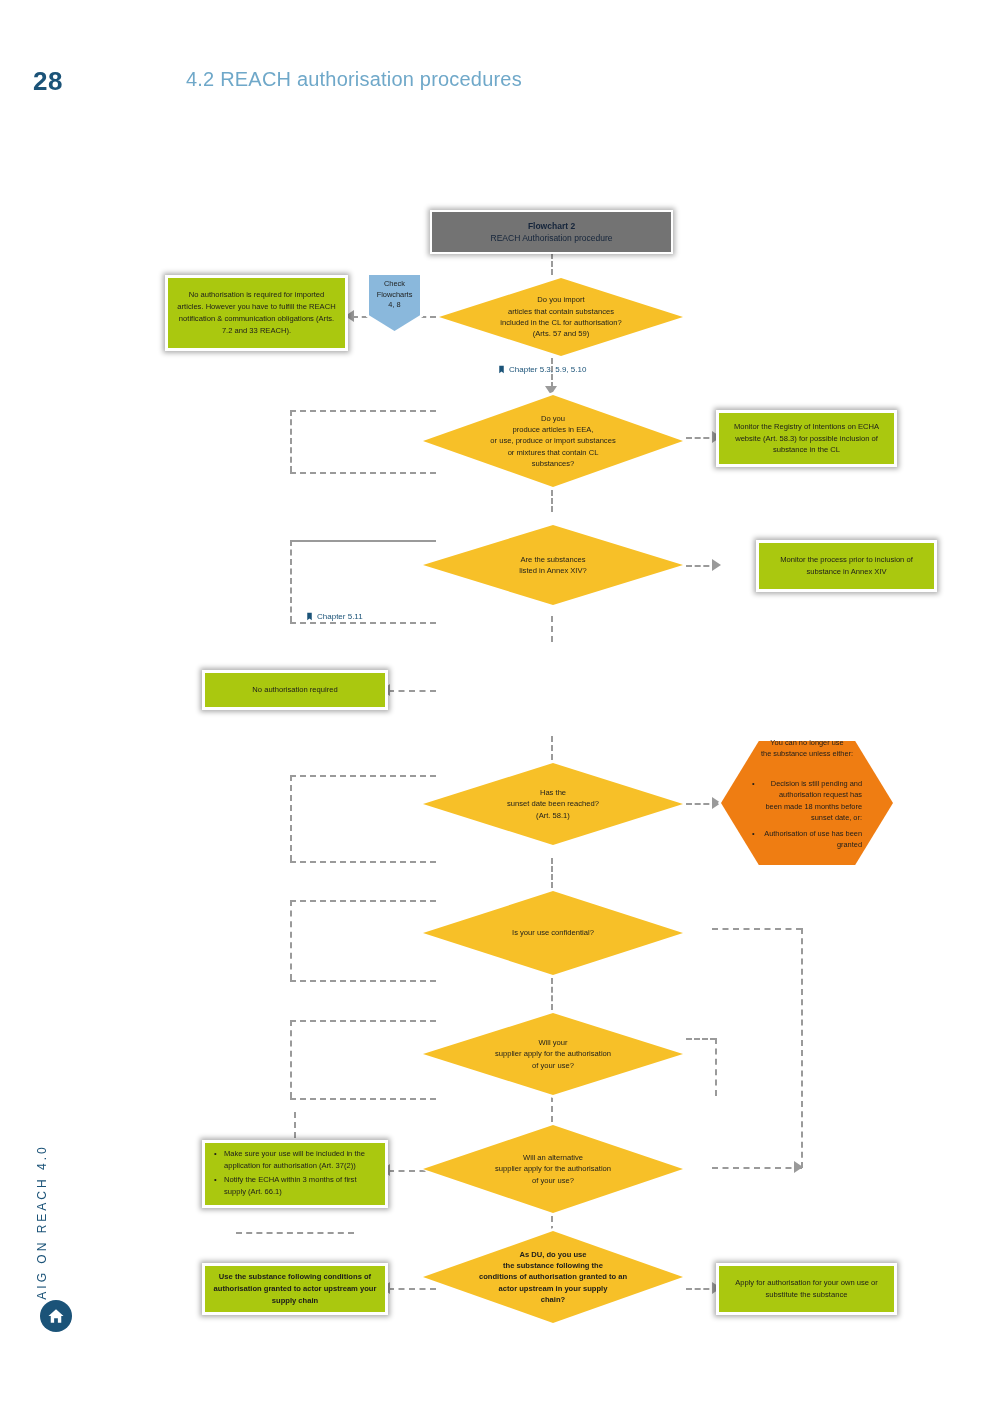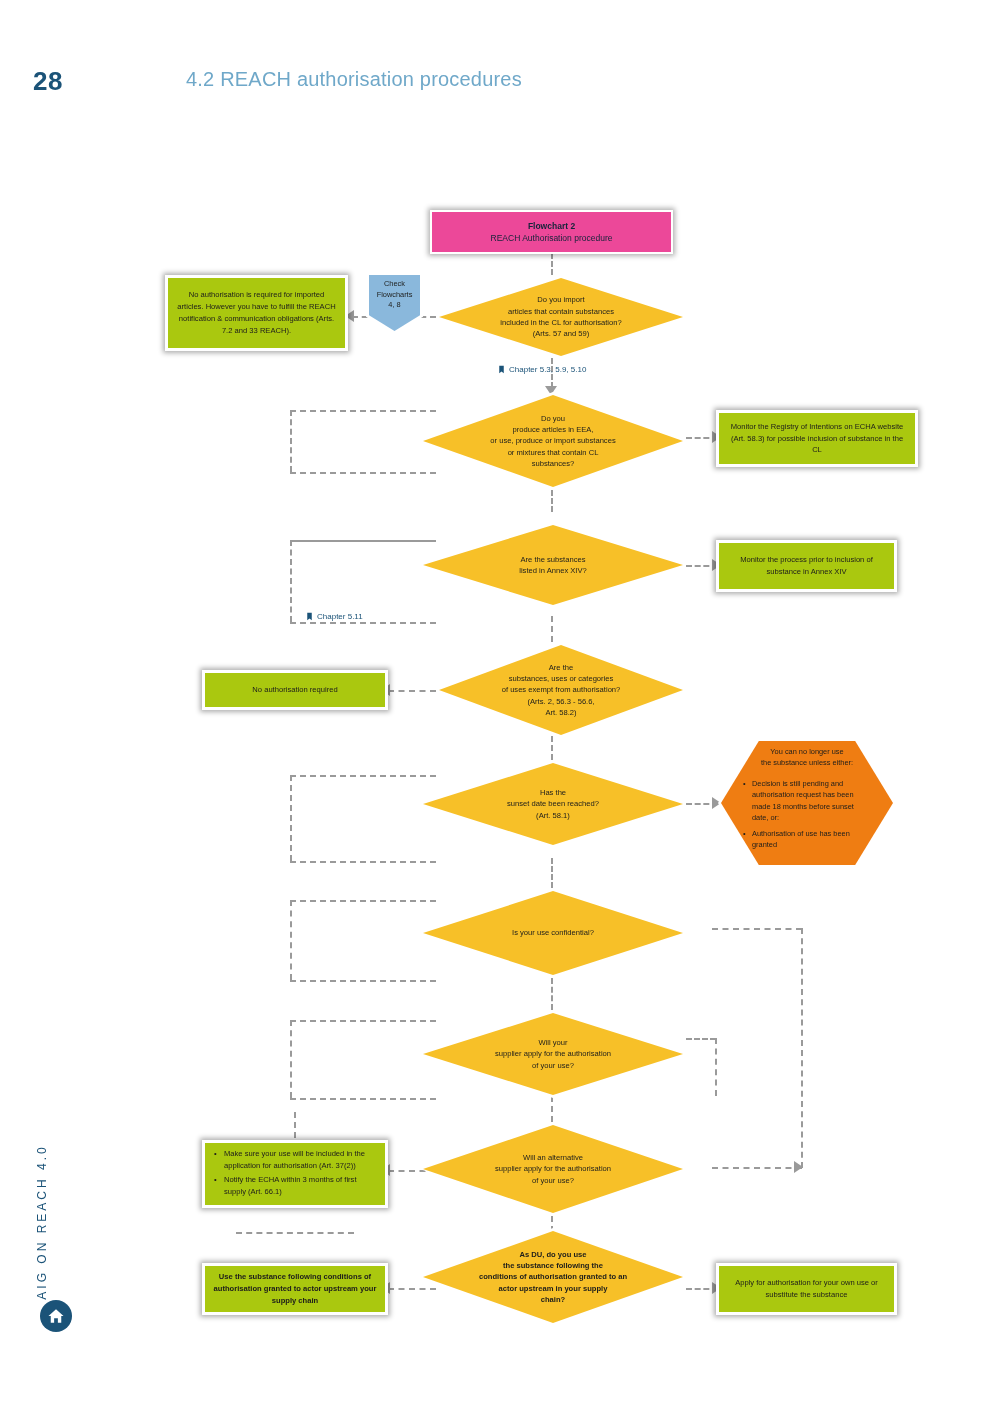--- a/index.html
+++ b/index.html
@@ -42,21 +42,21 @@
   }
   .home-btn svg{display:block;}
 
   
   .canvas{position:absolute;left:0;top:0;width:992px;height:1403px;}
 
   
   .shp{position:absolute;box-sizing:border-box;}
 
   .title-box{
-    background:#ec4899;
+    background:#737373;
     border:2px solid #ffffff;
     box-shadow:0 0 5px 2px rgba(0,0,0,0.30);
     display:flex;flex-direction:column;align-items:center;justify-content:center;
     text-align:center;
     font-size:8.5px;line-height:1.45;color:#14243a;
     padding:4px 6px;
   }
   .title-box .t1{font-weight:700;}
 
   .green-box{
@@ -108,21 +108,21 @@
     background:#ef7d12;
     clip-path:polygon(22% 0,78% 0,100% 50%,78% 100%,22% 100%,0 50%);
   }
   .hex-wrap .hex-txt{
     position:absolute;inset:0;
     display:flex;flex-direction:column;justify-content:center;
     font-size:7.4px;line-height:1.5;color:#1d1d1b;
     padding:6px 20px;
   }
   .hex-txt .hx-head{text-align:center;margin-bottom:5px;}
-  .hex-txt ul{margin:5px;padding:0;list-style:none;text-align:left;}
+  .hex-txt ul{margin:14px;padding:0;list-style:none;text-align:right;}
   .hex-txt li{position:relative;padding-left:9px;margin-bottom:5px;}
   .hex-txt li:before{content:"\2022";position:absolute;left:0;top:0;}
 
   
   .pent-wrap{position:absolute;}
   .pent-wrap .pent-bdr{
     position:absolute;inset:0;background:#ffffff;
     clip-path:polygon(0 0,100% 0,100% 72%,50% 100%,0 72%);
     filter:drop-shadow(0 0 4px rgba(0,0,0,0.5));
   }
@@ -286,55 +286,46 @@
   <div class="dia-wrap" style="left:420px;top:392px;width:266px;height:98px;">
     <div class="dia-bdr"></div>
     <div class="dia-fill"></div>
     <div class="dia-txt" style="white-space:pre-line;padding:0 9%;">Do you
 produce articles in EEA,
 or use, produce or import substances
 or mixtures that contain CL
 substances?</div>
   </div>
 
-  <div class="shp green-box" style="left:716px;top:410px;width:202px;height:57px;">
+  <div class="shp green-box" style="left:716px;top:410px;width:181px;height:57px;">
     <span>Monitor the Registry of Intentions on ECHA website (Art. 58.3) for possible inclusion of substance in the CL</span>
   </div>
 
   <div class="dia-wrap" style="left:420px;top:522px;width:266px;height:86px;">
     <div class="dia-bdr"></div>
     <div class="dia-fill"></div>
     <div class="dia-txt" style="white-space:pre-line;">Are the substances
 listed in Annex XIV?</div>
   </div>
 
-  <div class="shp green-box" style="left:716px;top:540px;width:181px;height:52px;">
+  <div class="shp green-box" style="left:756px;top:540px;width:181px;height:52px;">
     <span>Monitor the process prior to inclusion of substance in Annex XIV</span>
   </div>
 
   <div class="chapref" style="left:305px;top:612px;">
     <svg width="9" height="9" viewBox="0 0 24 24" aria-hidden="true">
       <path d="M6 2 h12 v20 l-6 -5 l-6 5 z" fill="#1b5378"></path>
     </svg>
     <span>Chapter 5.11</span>
   </div>
 
   <div class="shp green-box" style="left:202px;top:670px;width:186px;height:40px;">
     <span>No authorisation required</span>
   </div>
 
-  <div class="dia-wrap" style="left:436px;top:642px;width:250px;height:96px;">
-    <div class="dia-bdr"></div>
-    <div class="dia-fill"></div>
-    <div class="dia-txt" style="white-space:pre-line;padding:0 9%;">Are the
-substances, uses or categories
-of uses exempt from authorisation?
-(Arts. 2, 56.3 - 56.6,
-Art. 58.2)</div>
-  </div>
 
   <div class="dia-wrap" style="left:420px;top:760px;width:266px;height:88px;">
     <div class="dia-bdr"></div>
     <div class="dia-fill"></div>
     <div class="dia-txt" style="white-space:pre-line;">Has the
 sunset date been reached?
 (Art. 58.1)</div>
   </div>
 
   <div class="hex-wrap" style="left:718px;top:738px;width:178px;height:130px;">

